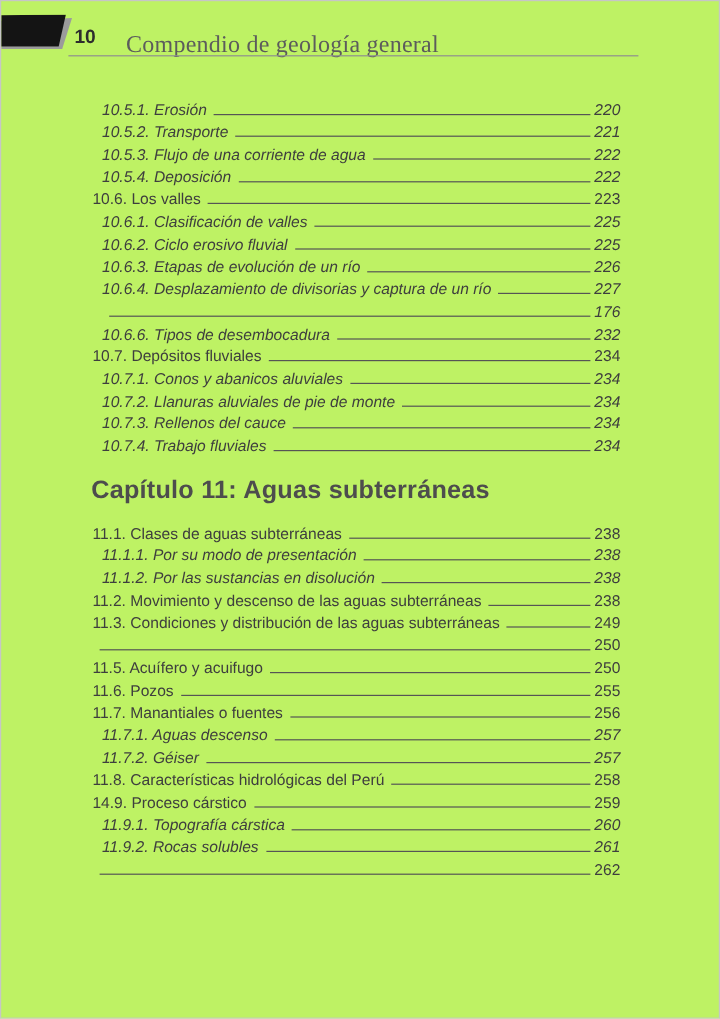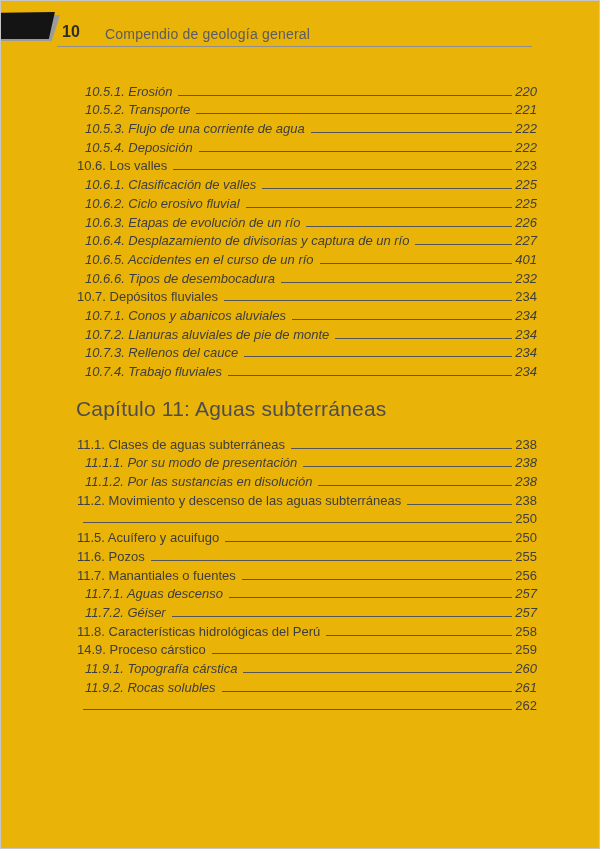--- a/index.html
+++ b/index.html
@@ -5,21 +5,21 @@
   * { box-sizing: border-box; }
   html, body { margin: 0; padding: 0; background: #ffffff; }
   body {
     width: 600px; height: 849px;
     font-family: "Liberation Sans", sans-serif;
     -webkit-font-smoothing: antialiased;
   }
   .page {
     position: relative;
     width: 600px; height: 849px;
-    background: #eab308;
+    background: #bef264;
     border: 1px solid #c6c6c6;
     overflow: hidden;
   }
   
   .corner-tab-back {
     position: absolute; top: 14px; left: 0;
     width: 59px; height: 26px;
     background: #9b9b9b;
     clip-path: polygon(0 10%, 100% 0, 86% 100%, 0 100%);
   }
@@ -28,47 +28,47 @@
     width: 55px; height: 27px;
     background: #141414;
     clip-path: polygon(0 3%, 98% 0, 87% 100%, 0 100%);
   }
   .header-page-number {
     position: absolute; top: 22px; left: 61px;
     font-size: 16px; font-weight: bold; color: #2d2d2d;
   }
   .header-title {
     position: absolute; top: 25px; left: 104px;
-    font-size: 14px; color: #5c5c5c; letter-spacing: 0.2px;
+    font-size: 20px; color: #5c5c5c; letter-spacing: 0.2px; font-family: Liberation Serif, serif;
   }
   .header-rule {
     position: absolute; top: 45px; left: 56px; right: 67px;
     border-top: 1px solid #8f8f8f;
   }
   .toc {
-    position: absolute; top: 79px; left: 76px; right: 62px;
+    position: absolute; top: 79px; left: 76px; right: 82px;
   }
   .toc-row {
     display: flex; align-items: flex-end;
     height: 18.7px;
     font-size: 13px; color: #3e3e3e;
   }
   .toc-row.level-3 { font-style: italic; padding-left: 8px; }
   .toc-label { white-space: nowrap; }
   .toc-leader {
     flex: 1 1 auto;
     border-bottom: 1px solid #555555;
     margin: 0 3px 3px 6px;
     min-width: 10px;
   }
   .toc-page { white-space: nowrap; }
   .chapter-heading {
     margin: 17px 0 12px -1px;
     font-size: 21px; line-height: 25px;
-    font-weight: 400;
+    font-weight: 700;
     color: #4d4d4d;
     letter-spacing: 0.2px;
   }
 </style>
 </head>
 <body>
 
 <div class="page">
   <div class="corner-tab-back"></div>
   <div class="corner-tab"></div>
@@ -117,23 +117,22 @@
           <span class="toc-label">10.6.3. Etapas de evolución de un río</span>
           <span class="toc-leader"></span>
           <span class="toc-page">226</span>
         </div>
         <div class="toc-row level-3">
           <span class="toc-label">10.6.4. Desplazamiento de divisorias y captura de un río</span>
           <span class="toc-leader"></span>
           <span class="toc-page">227</span>
         </div>
         <div class="toc-row level-3">
-          <span class="toc-label">10.6.5. Accidentes en el curso de un río</span>
-          <span class="toc-leader"></span>
-          <span class="toc-page">401</span>
+          <span class="toc-leader"></span>
+          <span class="toc-page">176</span>
         </div>
         <div class="toc-row level-3">
           <span class="toc-label">10.6.6. Tipos de desembocadura</span>
           <span class="toc-leader"></span>
           <span class="toc-page">232</span>
         </div>
         <div class="toc-row level-2">
           <span class="toc-label">10.7. Depósitos fluviales</span>
           <span class="toc-leader"></span>
           <span class="toc-page">234</span>
@@ -173,20 +172,25 @@
         </div>
         <div class="toc-row level-3">
           <span class="toc-label">11.1.2. Por las sustancias en disolución</span>
           <span class="toc-leader"></span>
           <span class="toc-page">238</span>
         </div>
         <div class="toc-row level-2">
           <span class="toc-label">11.2. Movimiento y descenso de las aguas subterráneas</span>
           <span class="toc-leader"></span>
           <span class="toc-page">238</span>
+        </div>
+        <div class="toc-row level-2">
+          <span class="toc-label">11.3. Condiciones y distribución de las aguas subterráneas</span>
+          <span class="toc-leader"></span>
+          <span class="toc-page">249</span>
         </div>
         <div class="toc-row level-2">
           <span class="toc-leader"></span>
           <span class="toc-page">250</span>
         </div>
         <div class="toc-row level-2">
           <span class="toc-label">11.5. Acuífero y acuifugo</span>
           <span class="toc-leader"></span>
           <span class="toc-page">250</span>
         </div>

